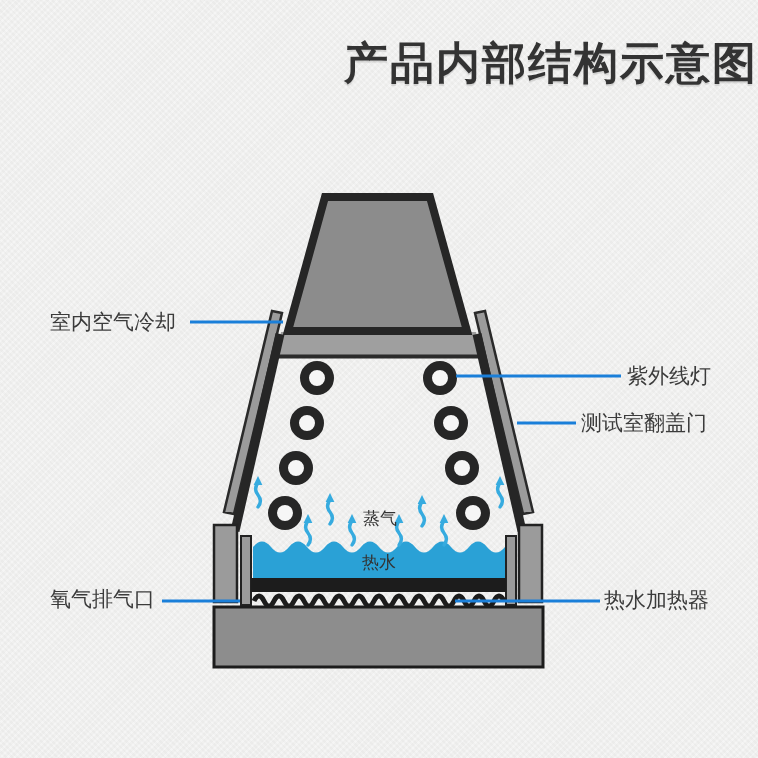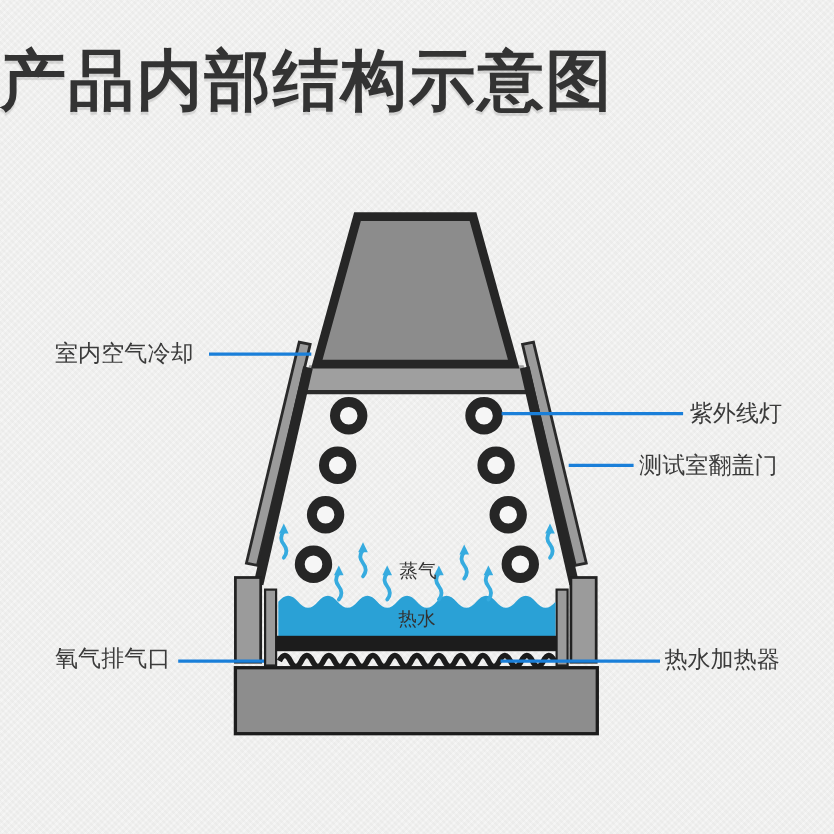--- a/index.html
+++ b/index.html
@@ -6,22 +6,22 @@
   body{
     width:758px;height:758px;position:relative;overflow:hidden;
     background-color:#f0f0ef;
     background-image:
       repeating-linear-gradient(45deg, rgba(0,0,0,0.018) 0 2px, transparent 2px 4px),
       repeating-linear-gradient(-45deg, rgba(255,255,255,0.35) 0 2px, transparent 2px 5px);
     font-family:"Liberation Sans", sans-serif;
   }
   .page-title{
     position:absolute;top:34px;left:0;width:758px;
-    text-align:left;
-    font-size:60px;font-weight:900;letter-spacing:2px;
+    text-align:right;
+    font-size:44px;font-weight:900;letter-spacing:2px;
     color:#333333;
     text-shadow:0 2px 1px rgba(0,0,0,0.12);
     white-space:nowrap;
   }
   svg.diagram{position:absolute;left:0;top:0;}
   .callout-text{
     font-size:21px;font-weight:500;fill:#3b3b3b;
   }
   .inner-text{
     font-size:17px;font-weight:500;fill:#333333;

